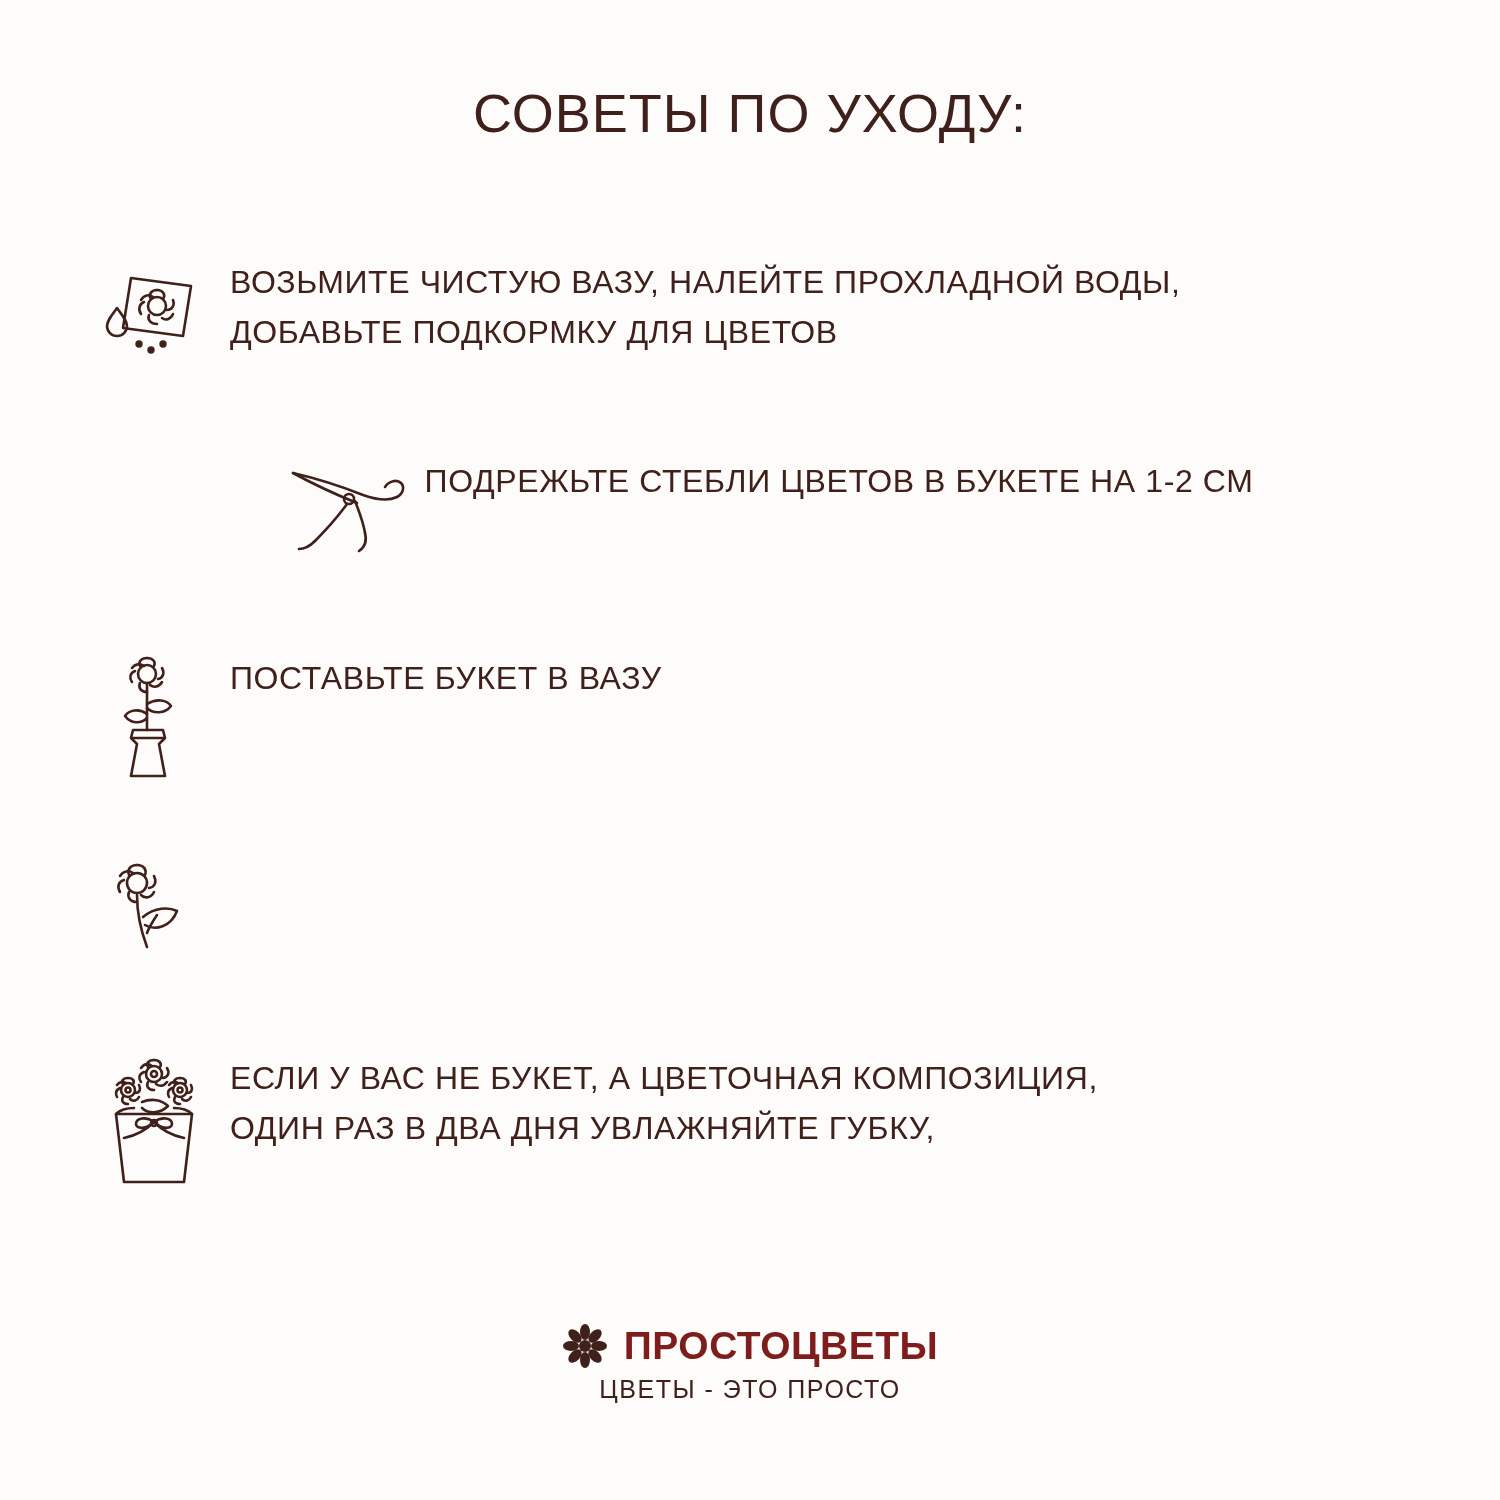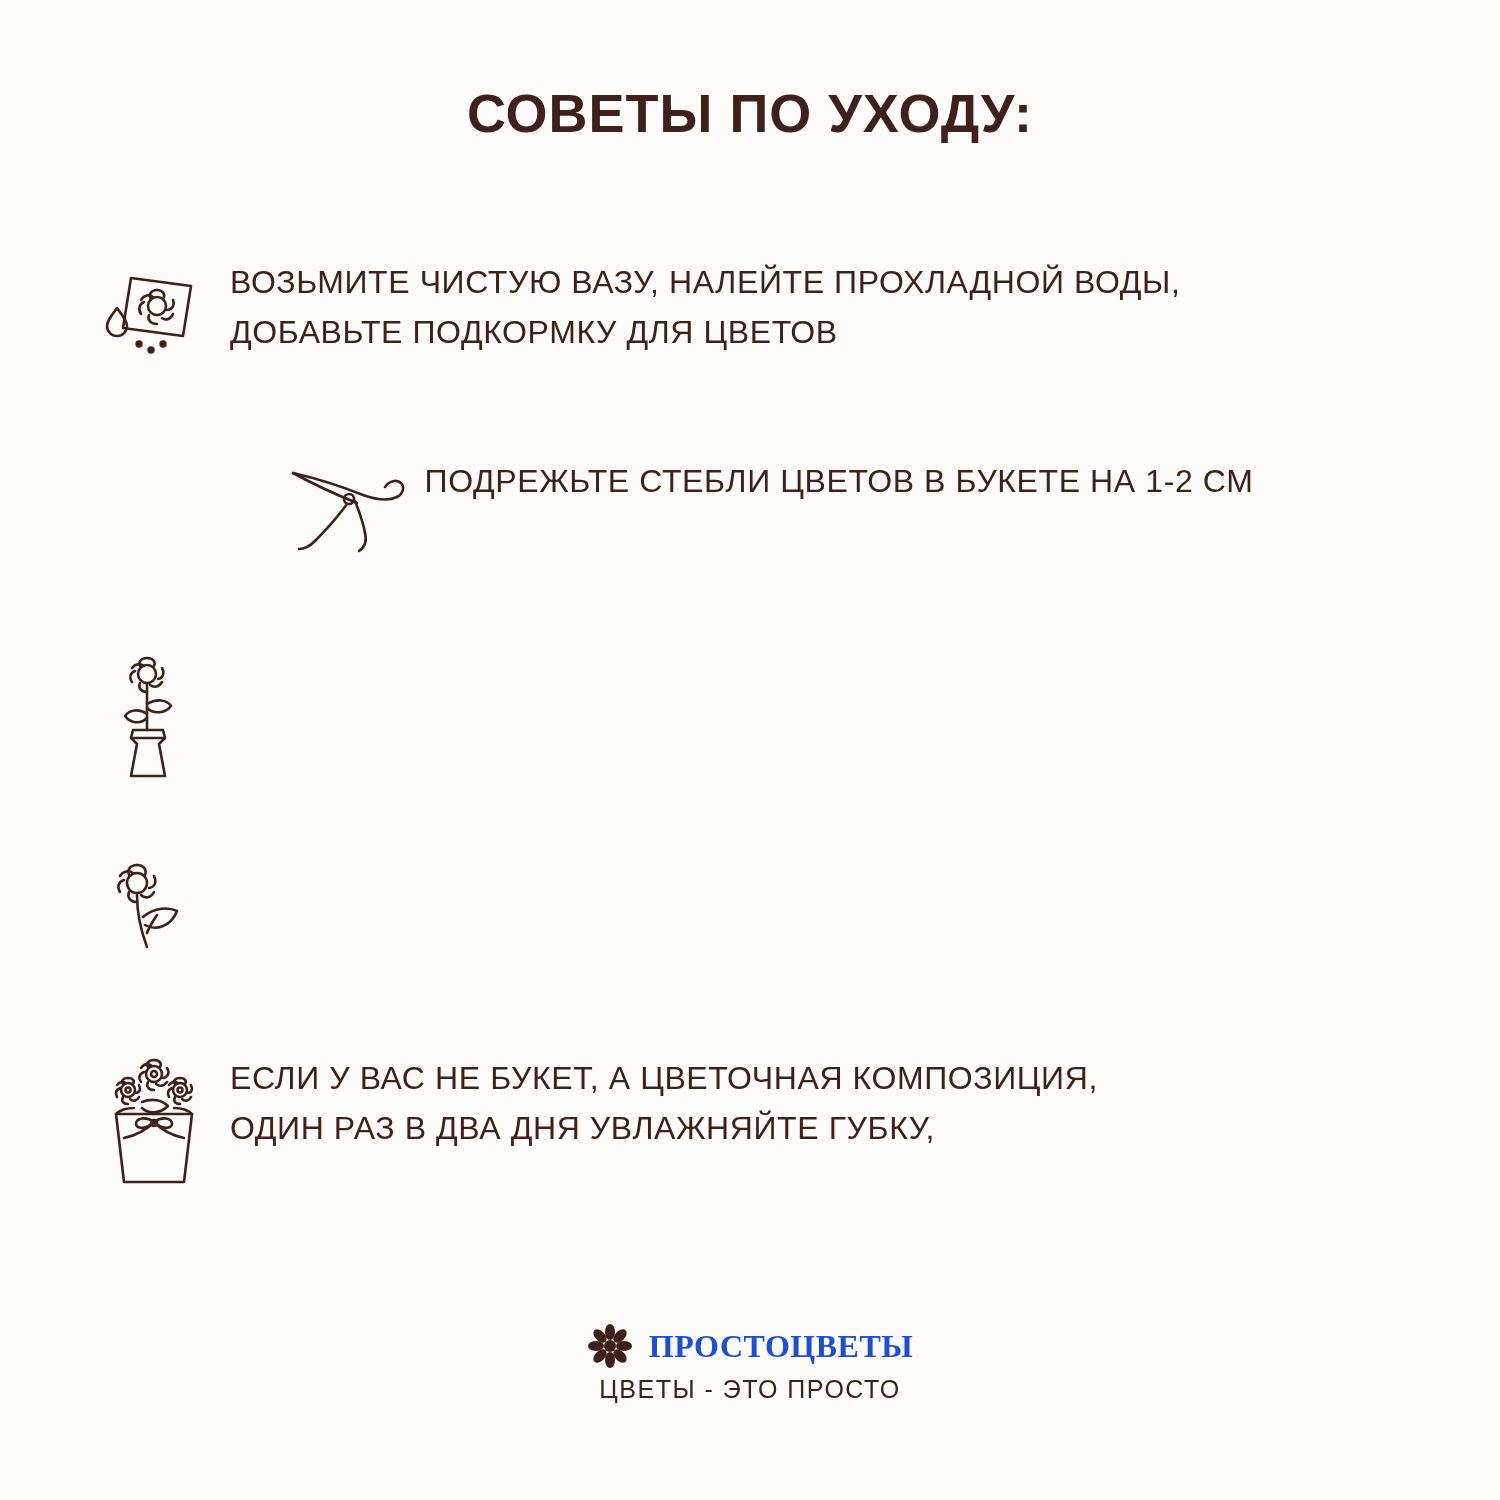--- a/index.html
+++ b/index.html
@@ -19,21 +19,21 @@
     width: 1500px;
     height: 1500px;
     box-sizing: border-box;
     background: #fdfcfa;
     display: flex;
     flex-direction: column;
   }
   .title {
     text-align: center;
     font-size: 54px;
-    font-weight: bold;
+    font-weight: normal;
     letter-spacing: 1px;
     color: #40201a;
     margin-top: 82px;
     margin-bottom: 0;
     text-transform: uppercase;
   }
   .tips {
     margin-top: 110px;
     display: flex;
     flex-direction: column;
@@ -80,26 +80,25 @@
     display: flex;
     flex-direction: column;
     align-items: center;
   }
   .brand-row {
     display: flex;
     align-items: center;
     gap: 16px;
   }
   .brand-name {
-    font-size: 32px;
+    font-size: 39px;
     font-weight: bold;
     letter-spacing: 0.5px;
-    color: #1d4ed8;
-    text-transform: uppercase;
-    font-family: Liberation Serif, serif;
+    color: #7f1d1d;
+    text-transform: uppercase;
   }
   .brand-slogan {
     margin-top: 6px;
     font-size: 25px;
     letter-spacing: 1.5px;
     color: #40201a;
     text-transform: uppercase;
   }
   svg { display: block; }
 </style>
@@ -164,20 +163,23 @@
           <path d="M67 30 c-3 5 -8 6 -12 3"></path>
           <path d="M52 40 c-6 0 -9 -4 -7 -9"></path>
           <path d="M37 30 c-3 -4 -2 -9 3 -11"></path>
           <path d="M37 16 c3 -4 8 -5 12 -2"></path>
           <path d="M52 32 C52 52 52 66 52 78"></path>
           <path d="M52 52 C62 46 72 48 76 54 C70 62 58 62 52 56"></path>
           <path d="M52 62 C44 56 34 58 30 64 C36 72 46 72 52 66"></path>
           <path d="M38 78 L68 78 L70 86 L64 92 L70 124 L36 124 L42 92 L36 86 Z"></path>
           <path d="M38 86 L68 86"></path>
         </svg>
+      </div>
+      <div class="tip-text">
+        <span class="line">ПОСТАВЬТЕ БУКЕТ В ВАЗУ</span>
       </div>
     </div>
 
     <div class="tip tip-4">
       <div class="tip-icon">
         <svg width="120" height="120" viewBox="0 0 120 120" fill="none" stroke="#40201a" stroke-width="2.6" stroke-linecap="round" stroke-linejoin="round">
           <circle cx="42" cy="34" r="10"></circle>
           <path d="M42 16 c7 0 10 5 8 10"></path>
           <path d="M42 16 c-7 0 -10 5 -8 10"></path>
           <path d="M59 27 c3 6 1 11 -5 12"></path>

